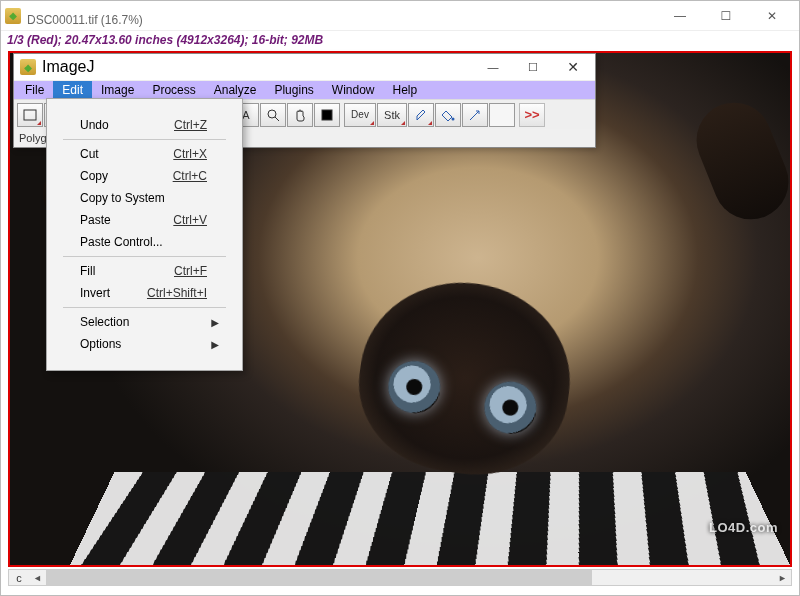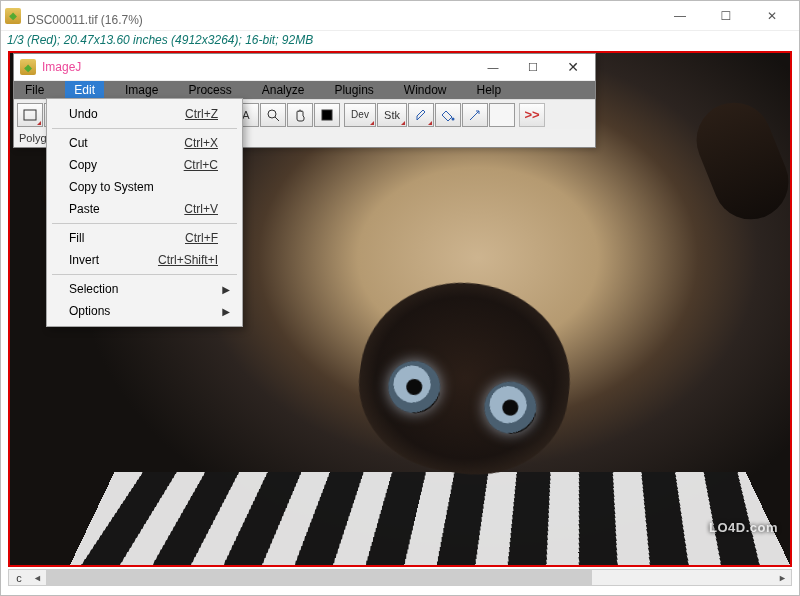--- a/index.html
+++ b/index.html
@@ -6,21 +6,21 @@
   body { font-family: "Segoe UI", Tahoma, sans-serif; font-size: 12px; background: #fff; width: 800px; height: 596px; overflow: hidden; position: relative; }
 
   
   .outer-window { position: absolute; left: 0; top: 0; width: 800px; height: 596px; border: 1px solid #bbb; background: #fff; }
   .outer-titlebar { height: 30px; display: flex; align-items: center; padding: 0 4px; background: #fff; border-bottom: 1px solid #eee; }
   .outer-icon { width: 16px; height: 16px; margin-right: 6px; background: linear-gradient(#e6c760,#c79a2e); border-radius: 2px; display: flex; align-items: center; justify-content: center; font-size: 10px; color: #5a3; }
   .outer-title { color: #666; font-size: 12px; flex: 0 0 auto; margin-top: 8px; }
   .outer-spacer { flex: 1 1 auto; }
   .outer-winbtn { width: 46px; height: 30px; display: flex; align-items: center; justify-content: center; color: #555; font-size: 12px; }
 
-  .status-line { color: #0f766e; font-size: 12px; padding: 2px 6px 0 6px; height: 18px; font-style: italic; }
+  .status-line { color: #701a75; font-size: 12px; padding: 2px 6px 0 6px; height: 18px; font-style: italic; font-weight: bold; }
 
   .image-frame { position: absolute; left: 7px; top: 50px; right: 7px; bottom: 28px; border: 2px solid #d00; background: #7f1d1d; overflow: hidden; }
   .image-photo { position: absolute; left: 0; top: 0; right: 0; bottom: 0; background: radial-gradient(ellipse 400px 300px at 60% 40%, #cdb48f 0%, #b59a71 30%, #4c3a2a 55%, #2c2420 70%, #14110f 100%); }
   .stripes { position: absolute; left: 60px; bottom: 0; right: 0; height: 120px;
     background: repeating-linear-gradient(100deg, #e9e9e9 0 32px, #161616 32px 70px);
     transform: perspective(400px) rotateX(28deg); transform-origin: bottom; opacity: .95; }
   .cat-face { position: absolute; left: 350px; top: 230px; width: 210px; height: 190px; background: radial-gradient(ellipse at 50% 50%, #2b1e17 0%, #1a1310 60%, #4a392b 100%); border-radius: 50% 50% 45% 45%; transform: rotate(8deg); }
   .eye { position: absolute; width: 52px; height: 52px; border-radius: 50%; background: radial-gradient(circle at 45% 45%, #9db4c7 0 45%, #4a5f70 46% 70%, #0c0c0c 71% 100%); box-shadow: 0 0 14px rgba(200,215,230,.6); }
   .eye.l { left: 30px; top: 85px; }
   .eye.r { left: 128px; top: 92px; }
@@ -31,39 +31,39 @@
 
   .scroll-h { position: absolute; left: 7px; right: 7px; bottom: 9px; height: 17px; background: #f0f0f0; border: 1px solid #ccc; display: flex; align-items: center; }
   .sc-label { width: 20px; text-align: center; color: #333; font-size: 11px; }
   .sc-arrow { width: 17px; height: 15px; display: flex; align-items: center; justify-content: center; color: #555; font-size: 9px; }
   .sc-track { flex: 1; height: 15px; background: #f0f0f0; position: relative; }
   .sc-thumb { position: absolute; left: 0; top: 0; bottom: 0; width: 75%; background: #cdcdcd; }
 
   
   .ij-window { position: absolute; left: 13px; top: 53px; width: 583px; height: 95px; background: #f0f0f0; border: 1px solid #888; box-shadow: 2px 2px 6px rgba(0,0,0,.2); }
   .ij-titlebar { height: 26px; background: #fff; display: flex; align-items: center; padding: 0 2px 0 6px; }
-  .ij-title { flex: 0 0 auto; color: #ec4899; font-size: 12px; }
+  .ij-title { flex: 0 0 auto; color: #000000; font-size: 16px; }
   .ij-winbtn { width: 40px; height: 26px; display: flex; align-items: center; justify-content: center; color: #333; font-size: 11px; }
   .ij-winbtn.close { font-size: 14px; }
 
-  .ij-menubar { height: 19px; background: #737373; display: flex; align-items: stretch; padding-left: 2px; border-top: 1px solid #eee; gap: 12px; }
+  .ij-menubar { height: 19px; background: #c4b5fd; display: flex; align-items: stretch; padding-left: 2px; border-top: 1px solid #eee; }
   .ij-menu { padding: 0 9px; display: flex; align-items: center; font-size: 12px; color: #000; }
   .ij-menu.active { background: #2f7dd1; color: #fff; }
 
   .ij-toolbar { height: 30px; background: #efefef; display: flex; align-items: center; padding-left: 3px; border-top: 1px solid #ddd; }
   .tool-btn { width: 26px; height: 24px; border: 1px solid #9a9a9a; background: linear-gradient(#fdfdfd,#e4e4e4); margin-right: 1px; display: flex; align-items: center; justify-content: center; font-size: 11px; color: #333; position: relative; }
   .tool-btn.selected { border-color: #5a8fd6; background: #dce8f7; }
   .tool-btn .corner { position: absolute; right: 1px; bottom: 1px; width: 0; height: 0; border-left: 4px solid transparent; border-bottom: 4px solid #b33; }
   .tool-btn svg { width: 16px; height: 16px; }
   .tool-gap { width: 3px; }
   .tool-more { color: #c33; font-weight: bold; font-size: 13px; border-color: #bbb; }
   .ij-status { height: 18px; padding-left: 5px; font-size: 11px; color: #333; display: flex; align-items: center; }
 
   
-  .dropdown { position: absolute; left: 46px; top: 98px; width: 197px; background: #f3f3f3; border: 1px solid #a7a7a7; box-shadow: 3px 3px 7px rgba(0,0,0,.3); padding: 4px; }
+  .dropdown { position: absolute; left: 46px; top: 98px; width: 197px; background: #f3f3f3; border: 1px solid #a7a7a7; box-shadow: 3px 3px 7px rgba(0,0,0,.3); padding: 15px; }
   .dd-item { height: 22px; display: flex; align-items: center; padding: 0 20px 0 18px; font-size: 12px; color: #000; position: relative; }
   .dd-label { flex: 1; }
   .dd-shortcut { color: #333; font-size: 12px; text-decoration: underline; }
   .dd-sep { height: 1px; background: #c9c9c9; margin: 3px 1px; }
   .dd-arrow { position: absolute; right: 8px; font-size: 10px; color: #333; }
 
   .watermark { position: absolute; right: 12px; bottom: 30px; color: rgba(255,255,255,.8); font-size: 13px; font-weight: 600; letter-spacing: .5px; text-shadow: 0 0 4px #000; }
 </style>
 </head>
 <body>
@@ -244,20 +244,23 @@
       <span class="dd-label">Copy</span>
       <span class="dd-shortcut">Ctrl+C</span>
     </div>
     <div class="dd-item">
       <span class="dd-label">Copy to System</span>
     </div>
     <div class="dd-item">
       <span class="dd-label">Paste</span>
       <span class="dd-shortcut">Ctrl+V</span>
     </div>
+    <div class="dd-item">
+      <span class="dd-label">Paste Control...</span>
+    </div>
     <div class="dd-sep"></div>
     <div class="dd-item">
       <span class="dd-label">Fill</span>
       <span class="dd-shortcut">Ctrl+F</span>
     </div>
     <div class="dd-item">
       <span class="dd-label">Invert</span>
       <span class="dd-shortcut">Ctrl+Shift+I</span>
     </div>
     <div class="dd-sep"></div>

